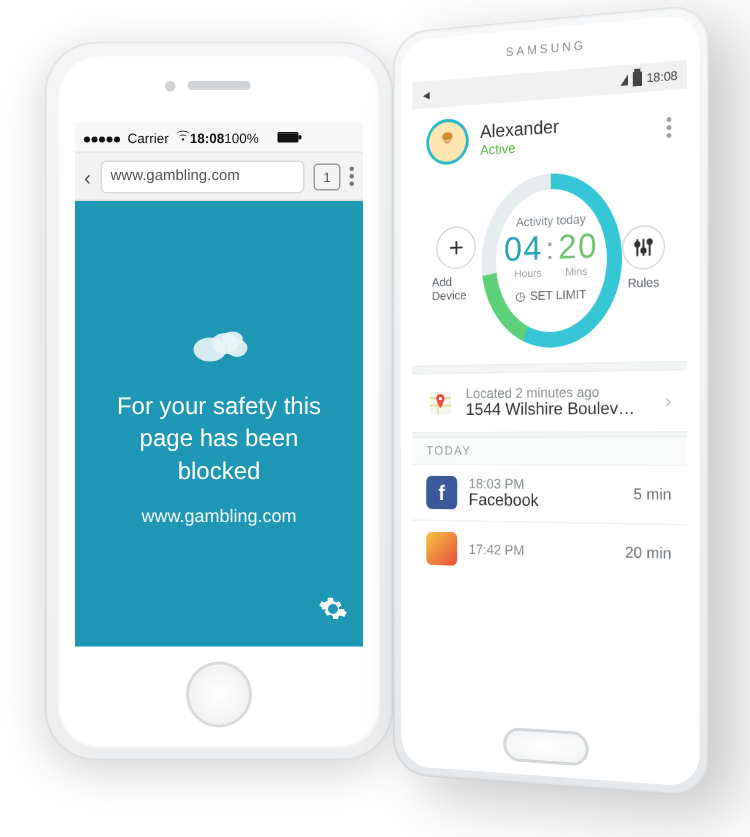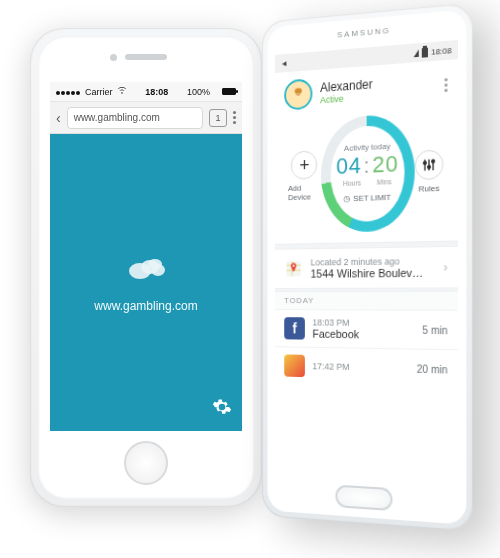--- a/index.html
+++ b/index.html
@@ -38,21 +38,21 @@
     width:7px;height:7px;border-radius:50%;background:#cfd3d6;
   }
   .iphone-screen {
     position:absolute; top:46px; left:12px; right:12px; bottom:68px;
     background:#1e97b4;
     display:flex; flex-direction:column;
     overflow:hidden;
   }
   .ios-status {
     height:20px; background:#f7f7f7;
-    display:flex; align-items:center; justify-content:space-between;
+    display:flex; align-items:center; justify-content:flex-start;
     font-size:9px; color:#111; padding:0 6px;
     border-bottom:1px solid #e6e6e6;
   }
   .ios-status .dots span{display:inline-block;width:4px;height:4px;border-radius:50%;background:#111;margin-right:1px;}
   .ios-status .right{display:flex;align-items:center;gap:12px;}
   .battery{display:inline-block;width:14px;height:7px;border:1px solid #111;border-radius:1px;position:relative;}
   .battery::after{content:"";position:absolute;right:-3px;top:1px;width:2px;height:3px;background:#111;border-radius:1px;}
   .battery i{display:block;width:100%;height:100%;background:#111;}
   .ios-nav {
     height:32px;background:#f3f3f3;display:flex;align-items:center;
@@ -174,20 +174,21 @@
 
       <div class="blocked-body">
         <div class="cloud">
           <svg width="40" height="28" viewBox="0 0 40 28" fill="rgba(255,255,255,.9)">
             <ellipse cx="14" cy="19" rx="11" ry="8"></ellipse>
               <ellipse cx="24" cy="15" rx="9" ry="7"></ellipse>
             <ellipse cx="29" cy="12" rx="7" ry="5"></ellipse>
               <ellipse cx="32" cy="18" rx="7" ry="6"></ellipse>
           </svg>
         </div>
+        <h2>For your safety this page has been blocked</h2>
         <p>www.gambling.com</p>
         <div class="gear-corner">
           <svg width="20" height="20" viewBox="0 0 24 24" fill="#fff">
               <path d="M12 8a4 4 0 1 0 0 8 4 4 0 0 0 0-8zm9 4a7 7 0 0 1-.1 1.2l2.1 1.6-2 3.5-2.5-1a7 7 0 0 1-2 .1l-.4 2.6h-4l-.4-2.6a7 7 0 0 1-2-1.1l-2.5 1-2-3.5 2.1-1.6A7 7 0 0 1 3 12a7 7 0 0 1 .1-1.2L1 9.2l2-3.5 2.5 1a7 7 0 0 1 2-1.1L7.9 3h4l.4 2.6a7 7 0 0 1 2 1.1l2.5-1 2 3.5-2.1 1.6c.1.4.1.8.1 1.2z"></path>
             </svg>
         </div>
       </div>
     </div>
 
     <div class="home-btn"></div>

